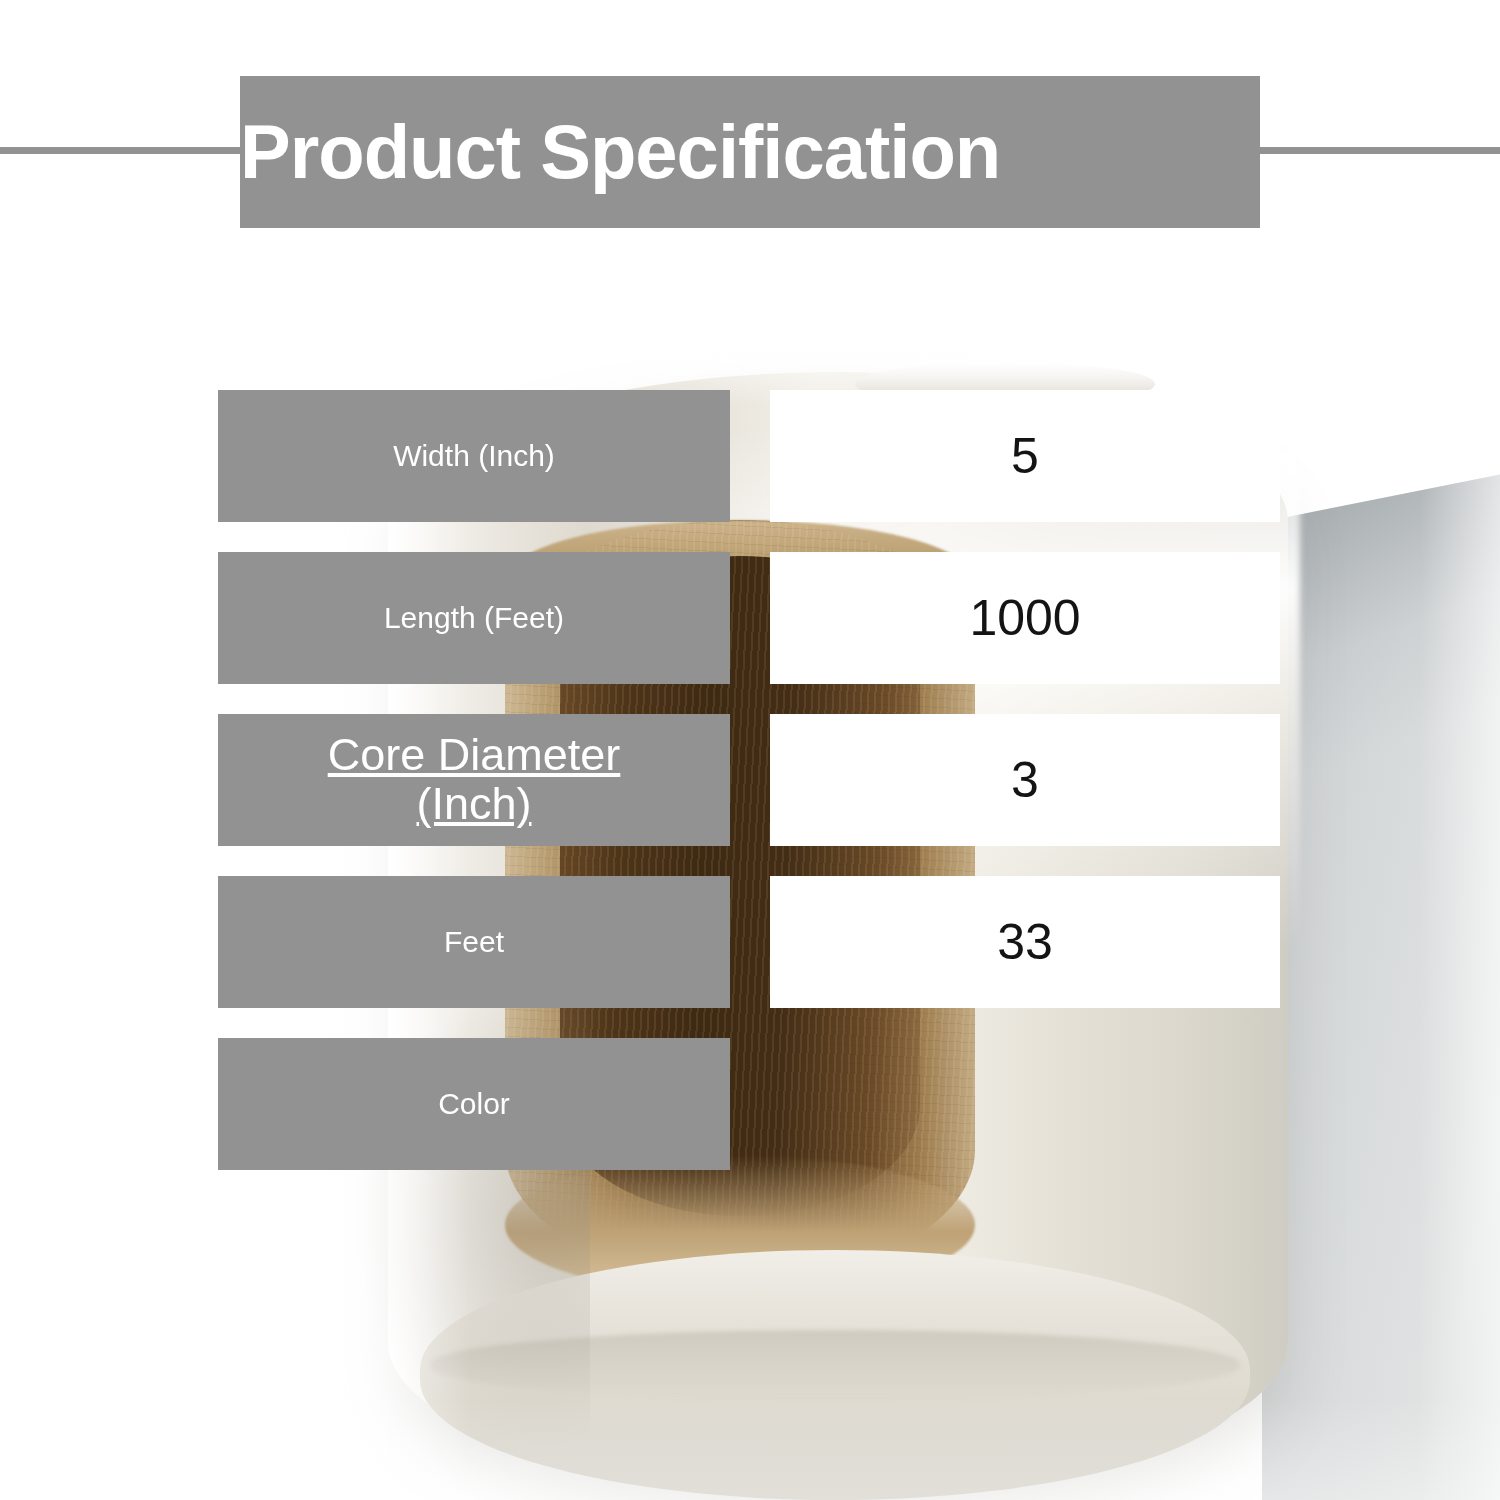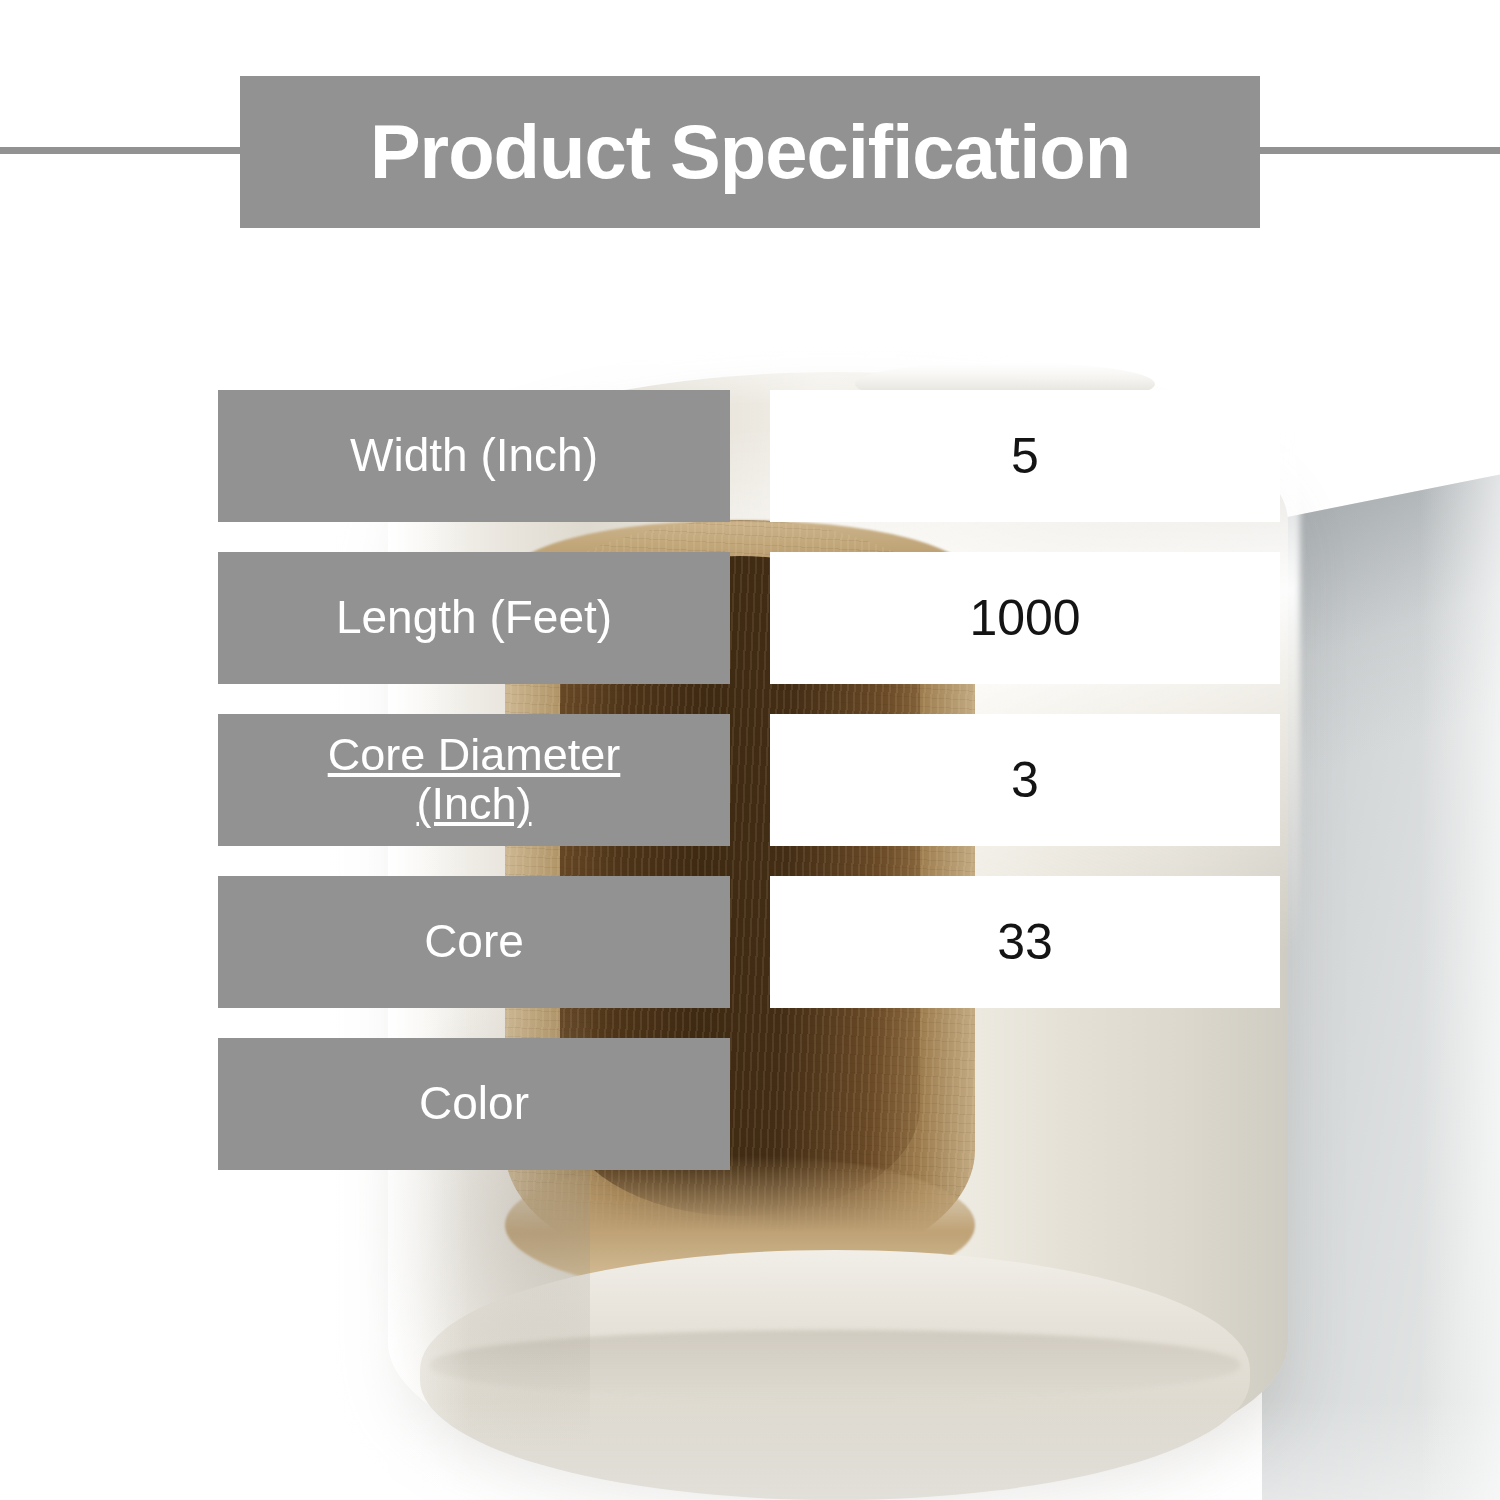--- a/index.html
+++ b/index.html
@@ -222,21 +222,21 @@
   }
   #title-banner {
     position: absolute;
     left: 240px;
     top: 76px;
     width: 1020px;
     height: 152px;
     background: #929292;
     display: flex;
     align-items: center;
-    justify-content: center;
+    justify-content: flex-start;
   }
   #title-text {
     color: #ffffff;
     font-family: "Liberation Sans", sans-serif;
     font-size: 76px;
     font-weight: bold;
     letter-spacing: -1px;
     line-height: 1;
     white-space: nowrap;
   }
@@ -265,21 +265,21 @@
     display: flex;
     align-items: center;
     justify-content: center;
     box-sizing: border-box;
     padding: 0 14px;
   }
   .label-text {
     color: #ffffff;
     font-family: "Liberation Sans", sans-serif;
     font-weight: normal;
-    font-size: 46px;
+    font-size: 30px;
     line-height: 1.08;
     text-align: center;
     white-space: pre-line;
   }
   .label-text.two-line { font-size: 45px; text-decoration: underline; }
 
   .value-cell {
     position: absolute;
     left: 552px;
     top: 0;
@@ -354,21 +354,21 @@
 (Inch)</span>
       </div>
       <div class="value-cell">
         <span class="value-text">3</span>
       </div>
     </div>
 
 
     <div class="spec-row">
       <div class="label-cell">
-        <span class="label-text">Core</span>
+        <span class="label-text">Feet</span>
       </div>
       <div class="value-cell">
         <span class="value-text">33</span>
       </div>
     </div>
 
     <div class="spec-row">
       <div class="label-cell">
         <span class="label-text">Color</span>
       </div>

